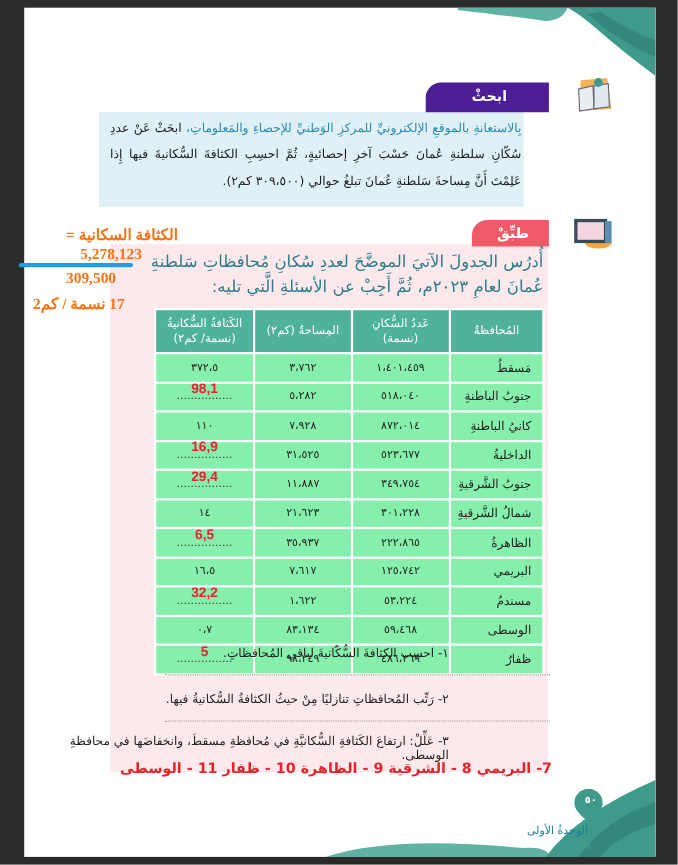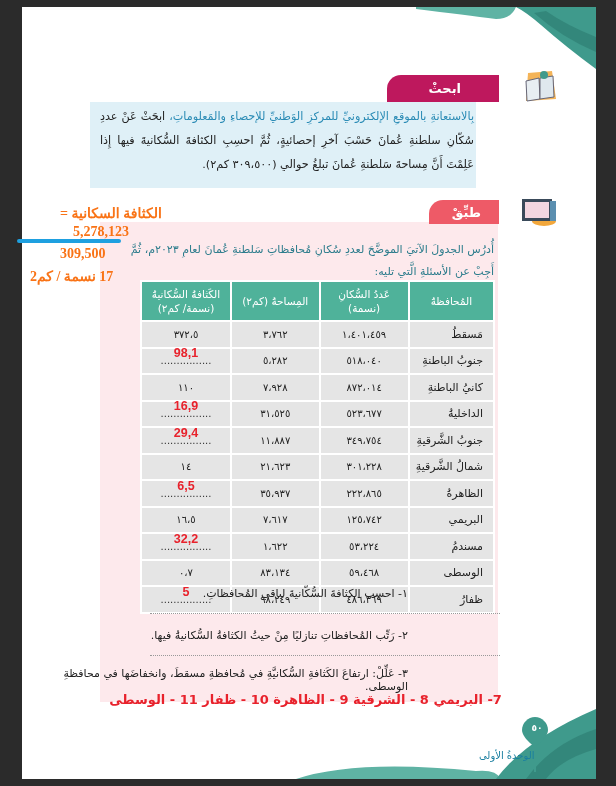--- a/index.html
+++ b/index.html
@@ -8,21 +8,21 @@
     font-family:"DejaVu Sans", sans-serif;
   }
   .page {
     position:absolute; left:22px; top:7px; width:574px; height:772px; background:#ffffff; overflow:hidden;
   }
   .deco-top { position:absolute; right:0; top:0; }
   .deco-bottom { position:absolute; right:0; bottom:0; }
 
   
   .research-tab {
-    position:absolute; left:365px; top:68px; width:112px; height:27px; background:#be185d;
+    position:absolute; left:365px; top:68px; width:112px; height:27px; background:#4c1d95;
     border-radius:14px 0 0 0; color:#fff; font-weight:bold; font-size:13px;
     display:flex; align-items:center; justify-content:flex-end; padding-right:38px; box-sizing:border-box;
   }
   .research-icon { position:absolute; left:500px; top:62px; width:36px; height:34px; }
   .research-box {
     position:absolute; left:68px; top:95px; width:386px; height:86px; background:#dff0f7;
   }
   .research-text {
     position:absolute; left:78px; top:98px; width:374px; direction:rtl; text-align:justify;
     font-size:11.2px; line-height:24px; color:#222;
@@ -33,34 +33,34 @@
   .apply-tab {
     position:absolute; left:407px; top:193px; width:70px; height:24px; background:#ee5a67;
     border-radius:14px 0 0 0; color:#fff; font-weight:bold; font-size:13px;
     display:flex; align-items:center; justify-content:flex-end; padding-right:18px; box-sizing:border-box;
   }
   .apply-icon { position:absolute; left:498px; top:188px; width:38px; height:32px; }
   .apply-box {
     position:absolute; left:78px; top:215px; width:398px; height:480px; background:#fde9ec;
   }
   .apply-intro {
-    position:absolute; left:90px; top:220px; width:382px; direction:rtl; font-size:11px; line-height:22px; color:#2c7c8c;margin-top:12px;
+    position:absolute; left:90px; top:220px; width:382px; direction:rtl; font-size:15px; line-height:22px; color:#2c7c8c;
   }
 
   
   table.data {
     position:absolute; left:118px; top:273px; width:355px; border-collapse:collapse; direction:rtl;
     font-size:10.5px;
   }
   table.data th {
     background:#4fb29a; color:#fff; font-weight:normal; height:36px; border:2px solid #fff; line-height:14px;
     font-size:10.5px;
   }
   table.data td {
-    background:#e5e5e5; border:2px solid #fff; height:22.5px; text-align:center; color:#222; font-size:10px;
+    background:#86efac; border:2px solid #fff; height:22.5px; text-align:center; color:#222; font-size:10px;
   }
   table.data td.gov { text-align:right; padding-right:10px; font-size:11px; }
   table.data tr { }
   .dots { color:#333; letter-spacing:0; font-size:10px; }
   .ans { color:#e8222c; font-weight:bold; font-size:12.5px; font-family:"Liberation Sans", sans-serif; }
 
   
   .q { position:absolute; right:188px; direction:rtl; font-size:11px; color:#222; }
   .qline { position:absolute; left:128px; width:350px; border-top:1px dotted #999; }
 

